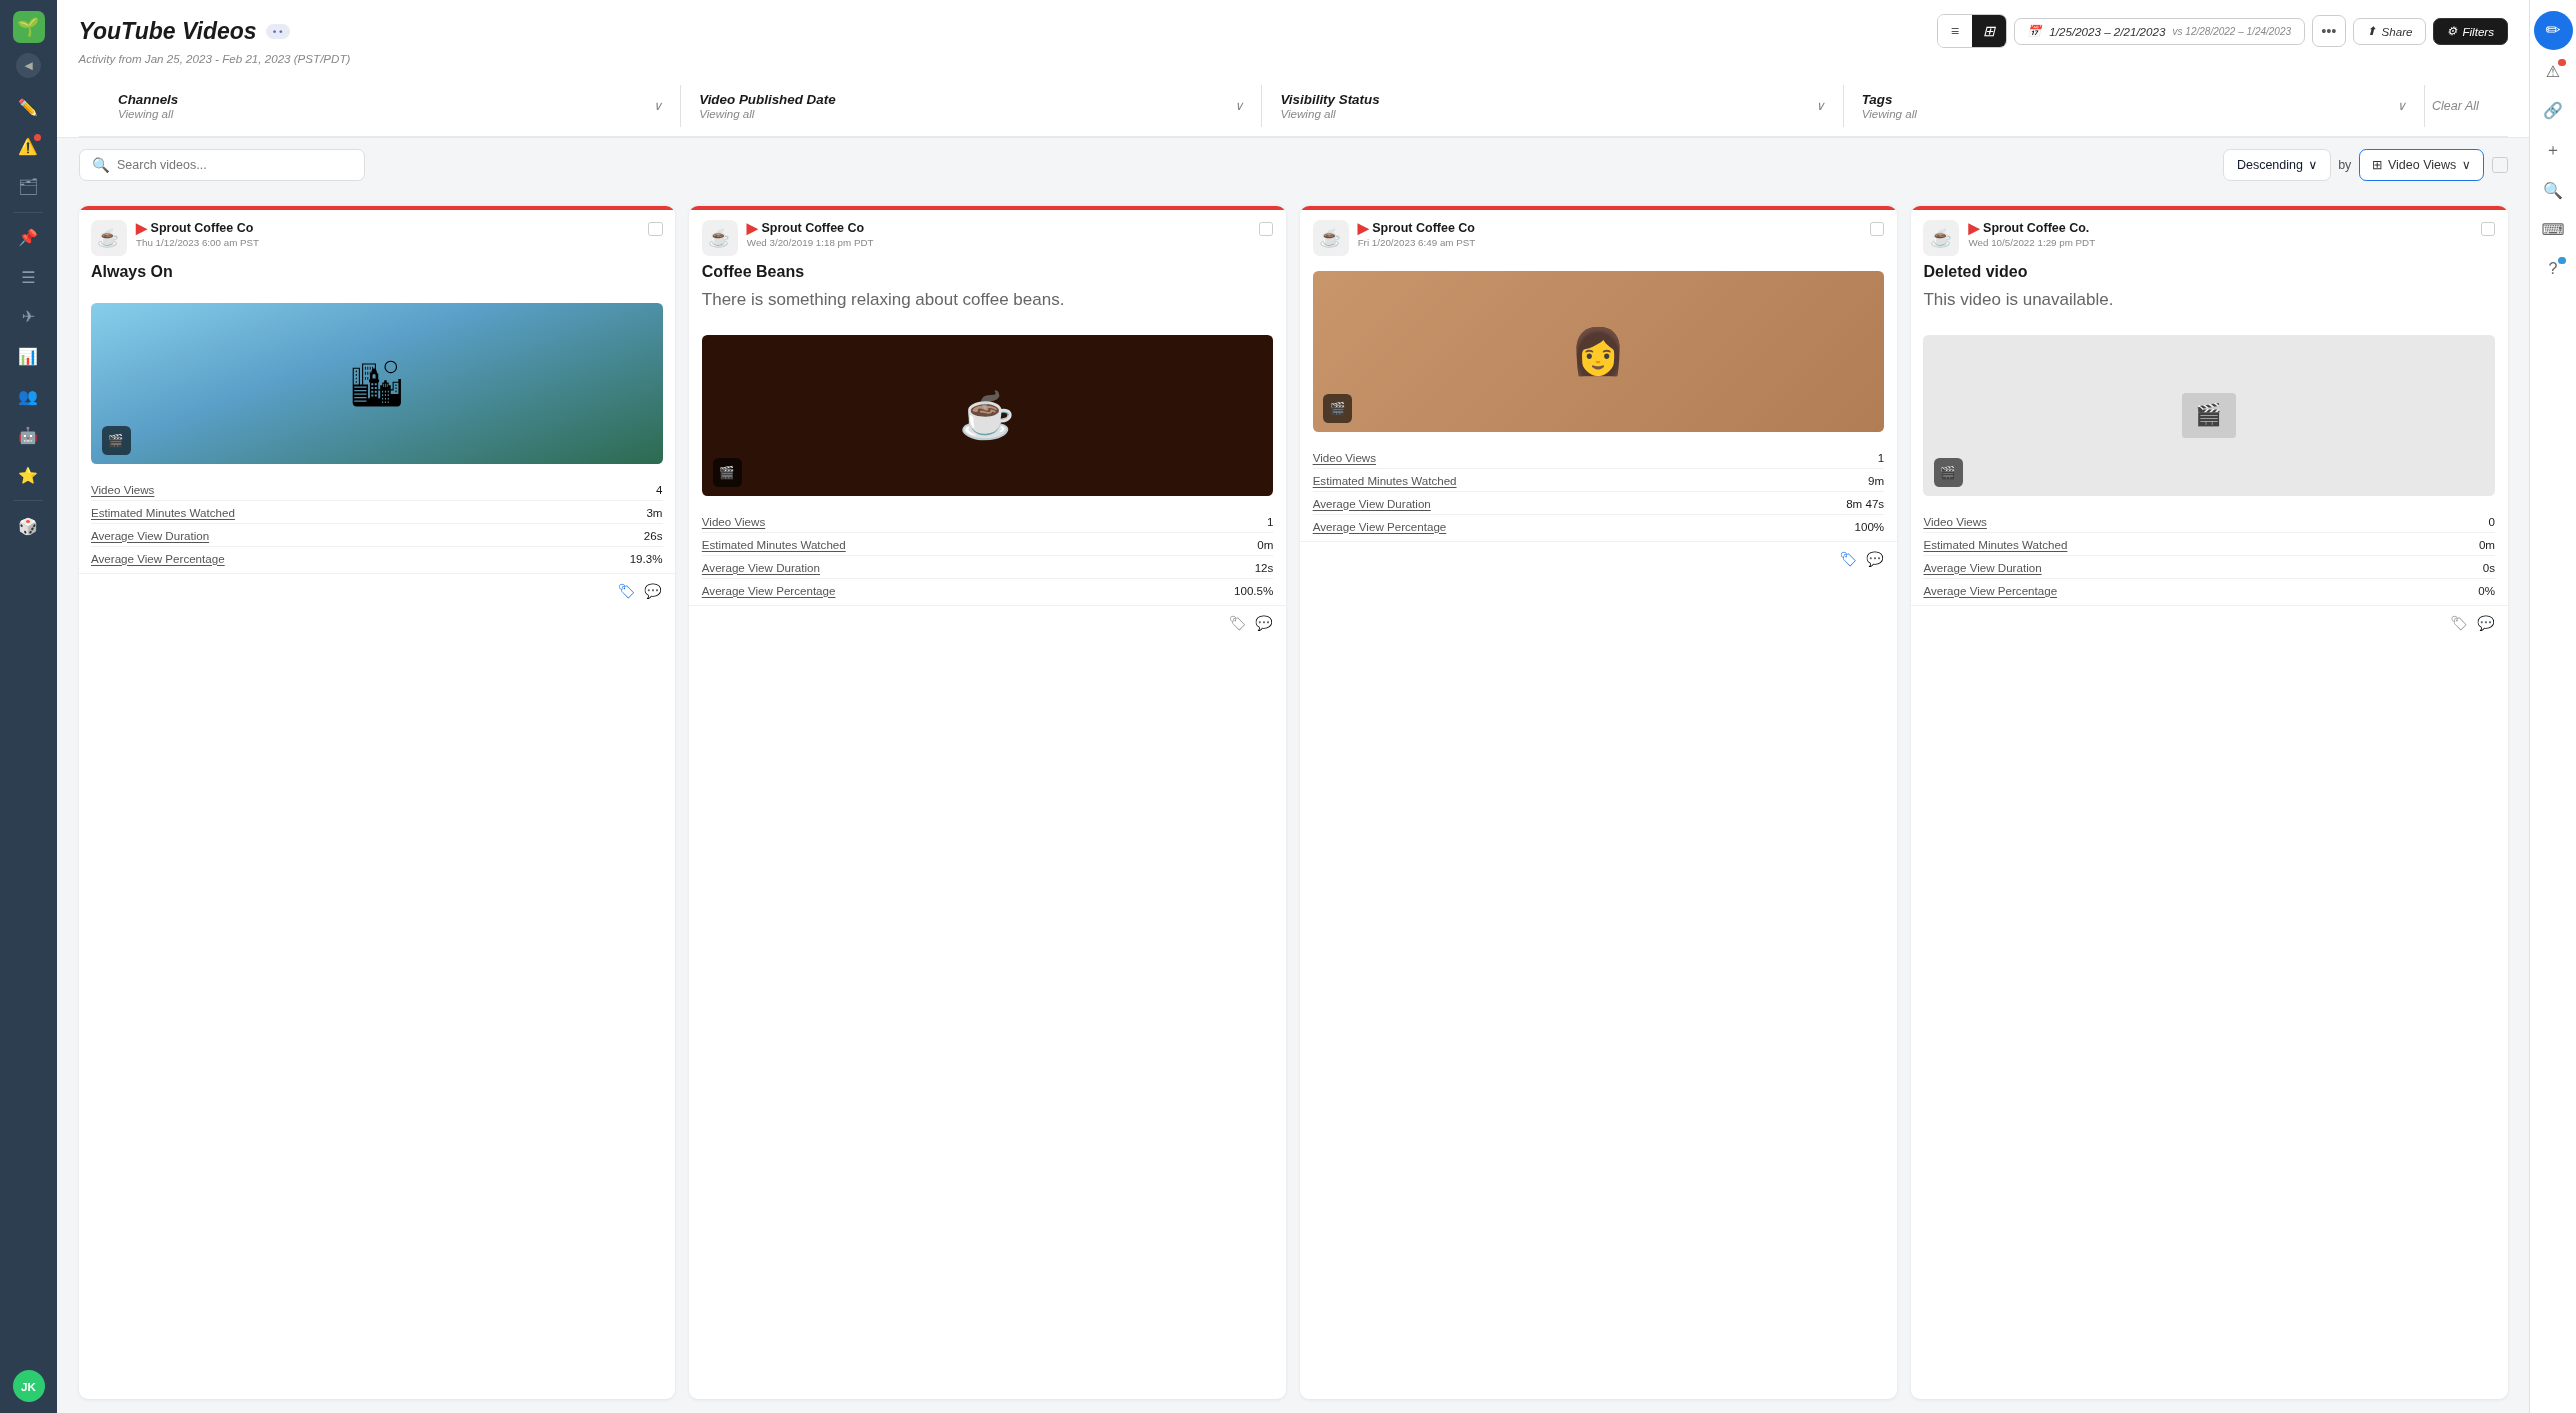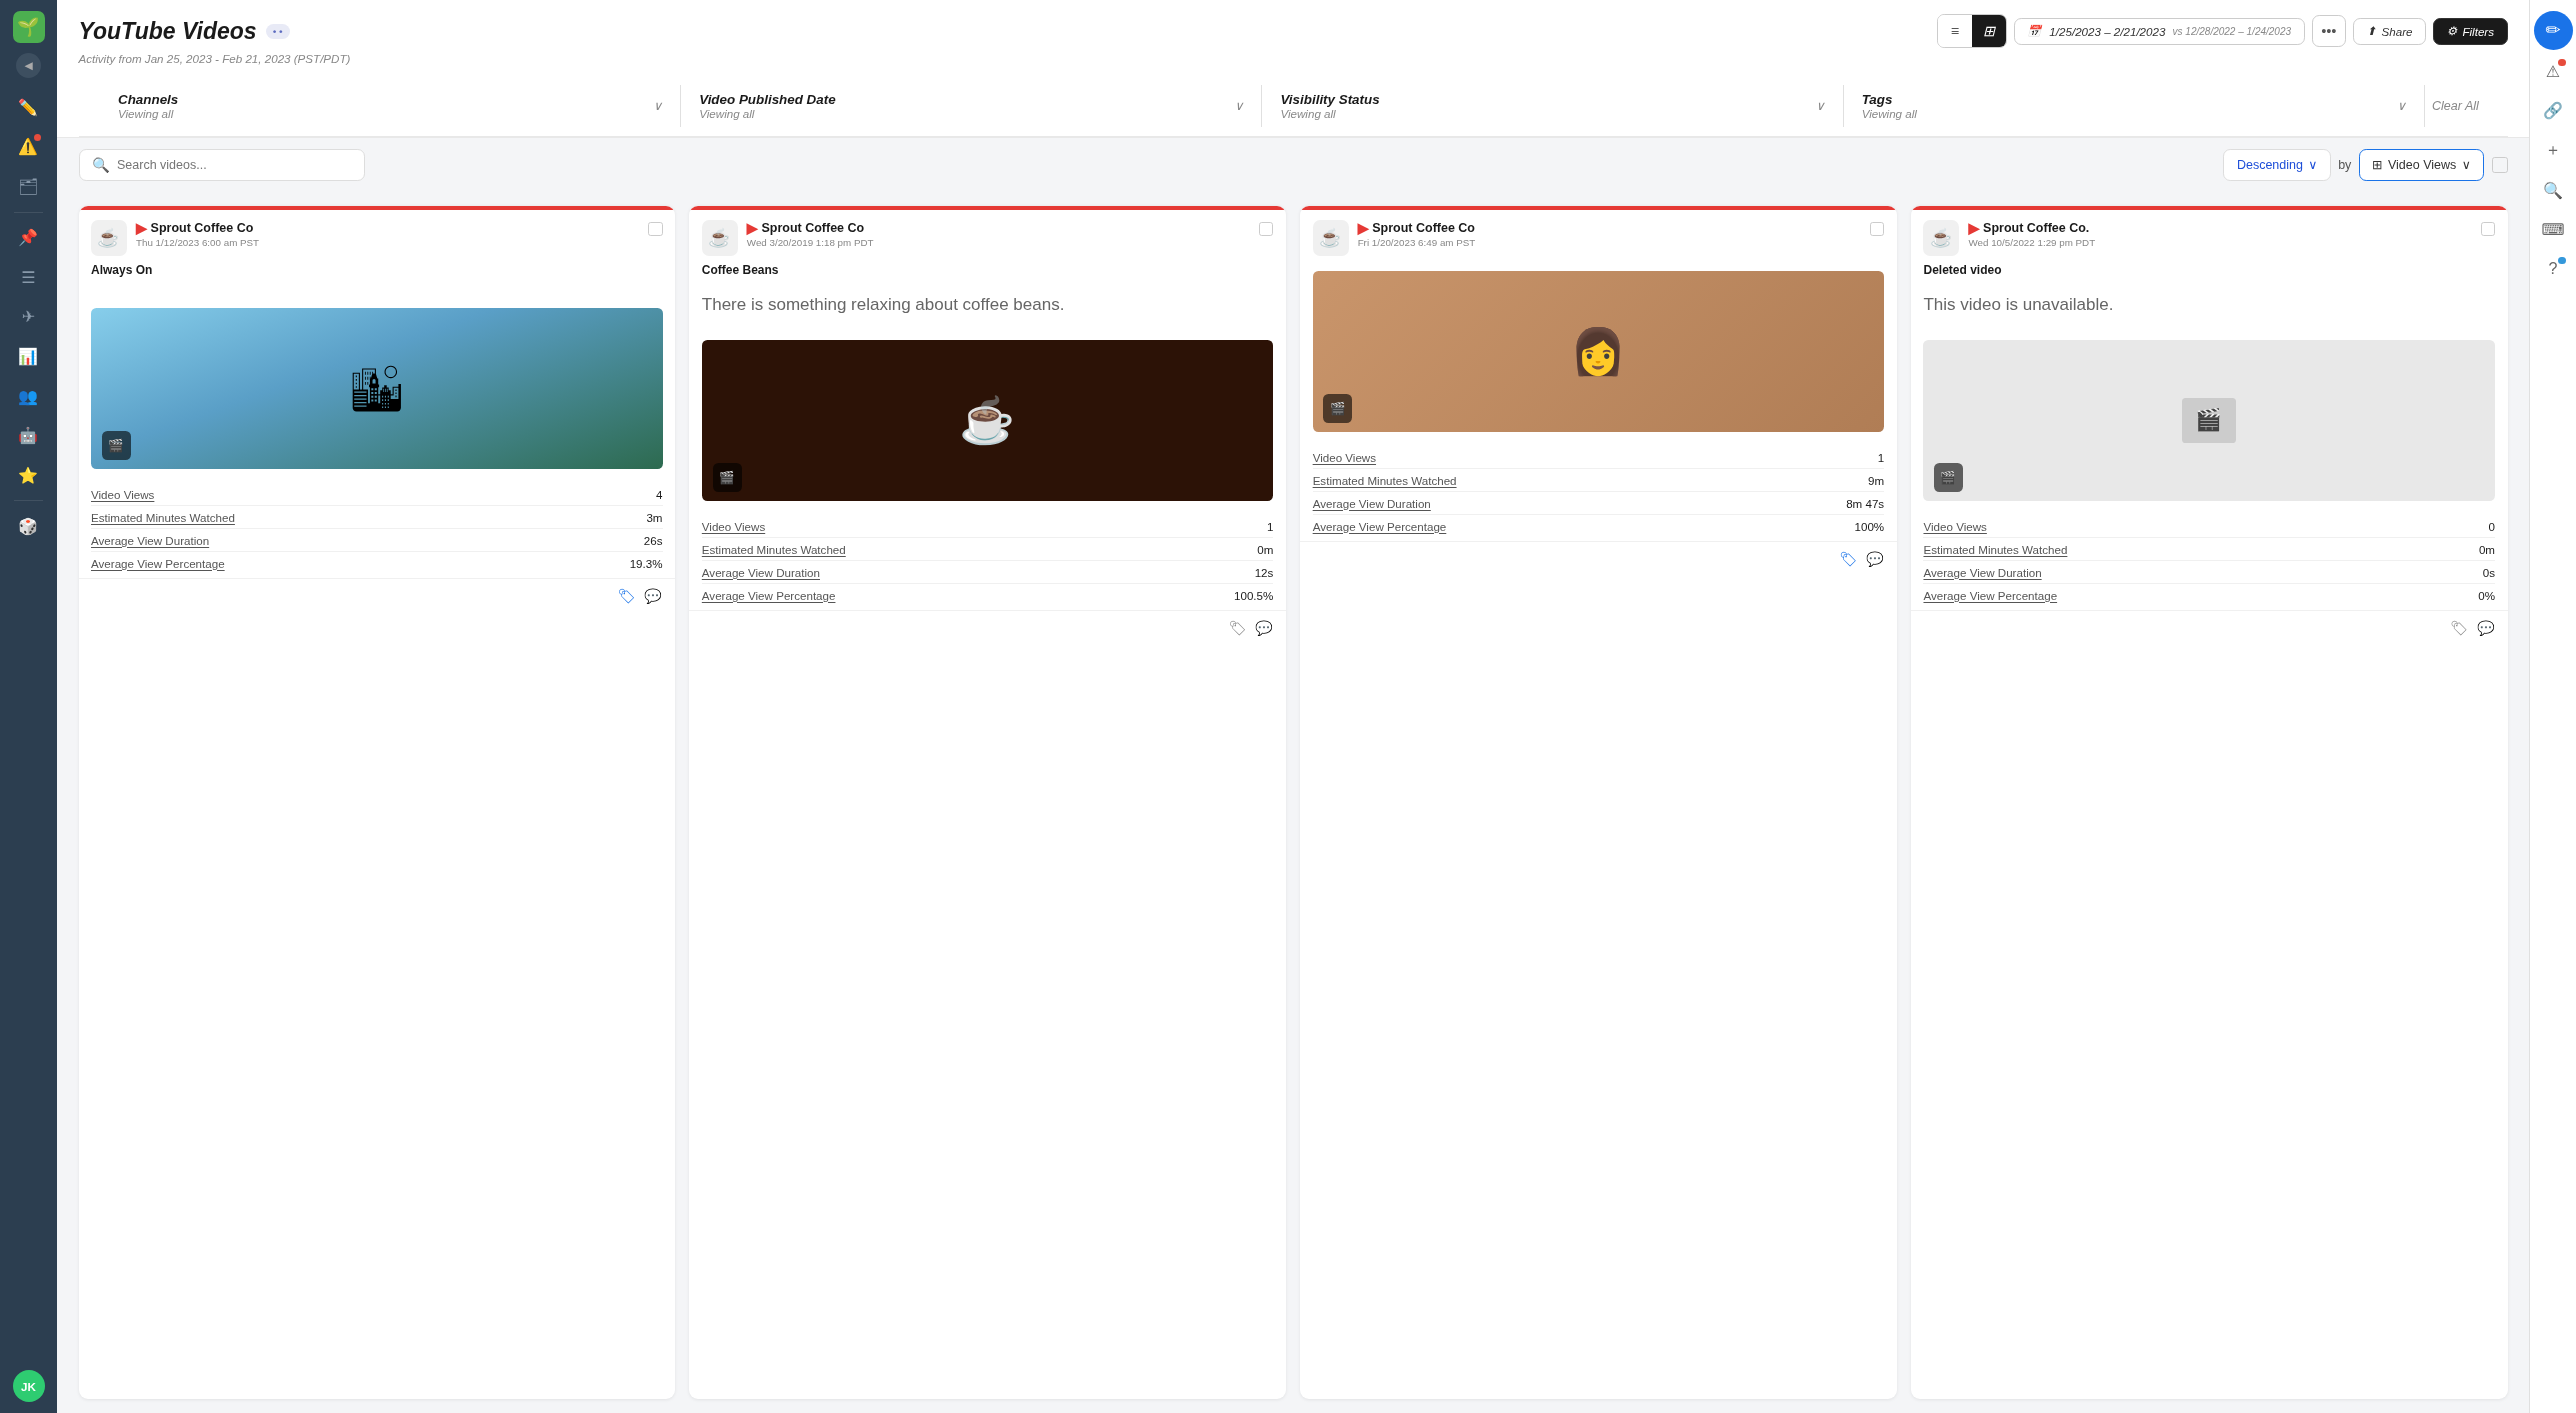--- a/index.html
+++ b/index.html
@@ -273,21 +273,21 @@
       gap: 7.2px;
     }
     .sort-dropdown {
       display: flex; align-items: center; gap: 5.4px;
       border: 1.3px solid #ddd;
       border-radius: 7.2px;
       padding: 7.2px 12.5px;
       background: white;
       cursor: pointer;
       font-size: 12.5px;
-      color: #1d4ed8;
+      color: #0f172a;
     }
     .sort-by-label { font-size: 12.5px; color: #555; }
     .sort-metric-dropdown {
       display: flex; align-items: center; gap: 5.4px;
       border: 1.8px solid #1a73e8;
       border-radius: 7.2px;
       padding: 7.2px 12.5px;
       background: white;
       cursor: pointer;
       font-size: 12.5px;
@@ -354,24 +354,24 @@
     .card-checkbox {
       width: 14.3px; height: 14.3px;
       border: 1.3px solid #ccc;
       border-radius: 2.7px;
       margin-top: 1.8px;
       flex-shrink: 0;
     }
 
     .card-body { padding: 0 12.5px 7.2px; }
     .video-title {
-      font-size: 12px;
+      font-size: 16px;
       font-weight: 600;
       color: #1a1a1a;
-      margin-bottom: 16px;
+      margin-bottom: 7px;
     }
     .video-desc {
       font-size: 17px;
       color: #666;
       display: -webkit-box;
       -webkit-line-clamp: 2;
       -webkit-box-orient: vertical;
       overflow: hidden;
       line-height: 1.4;
       min-height: 32px;

